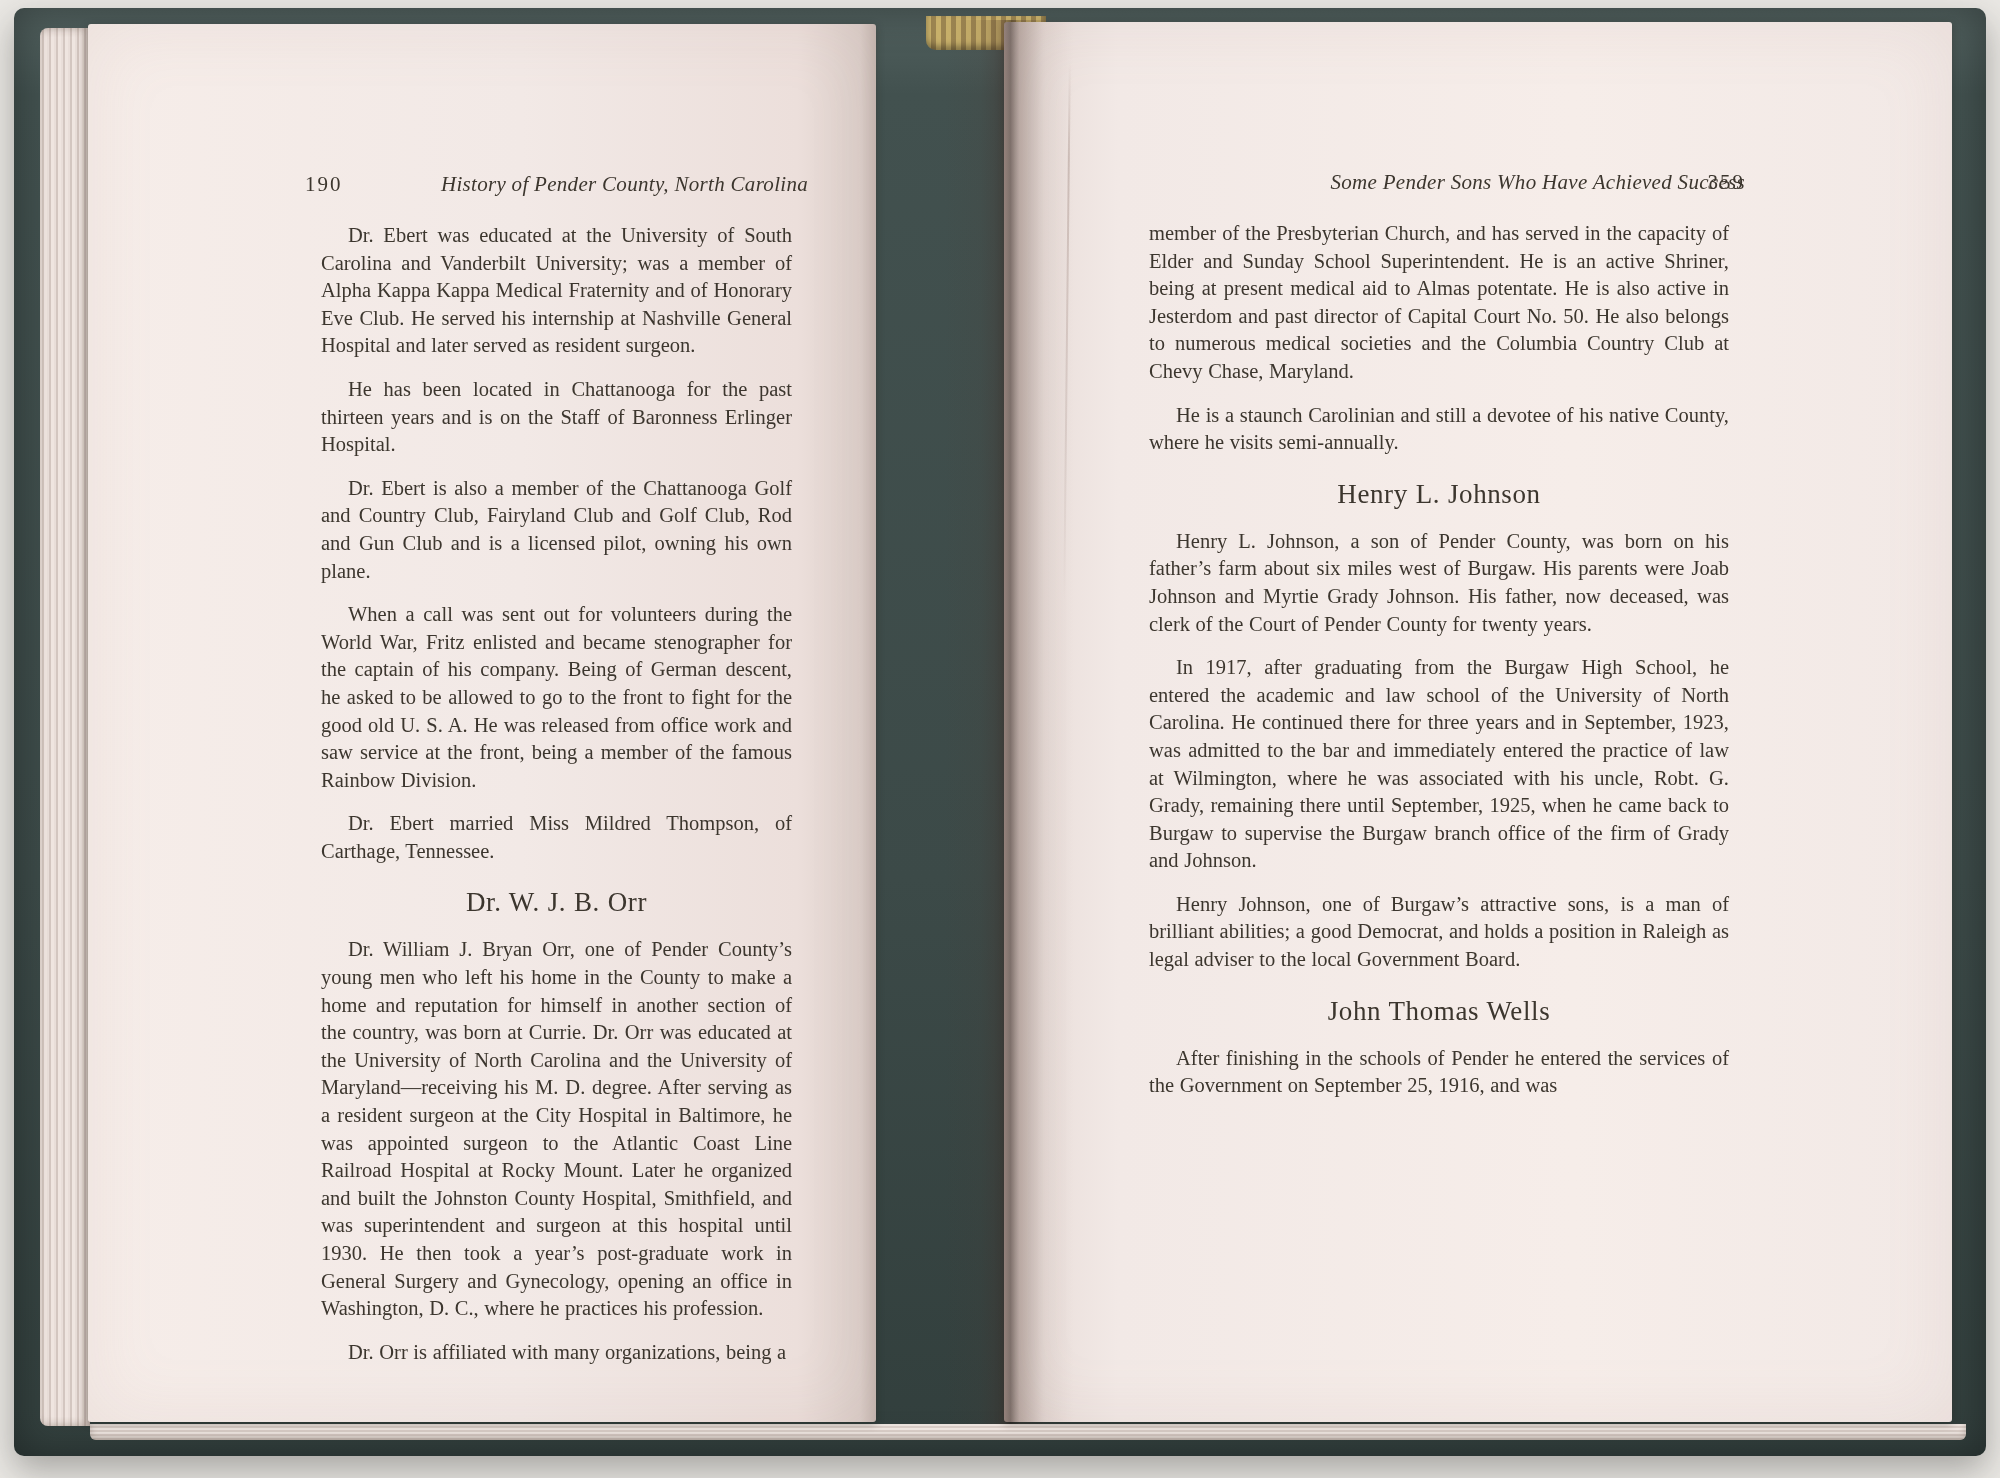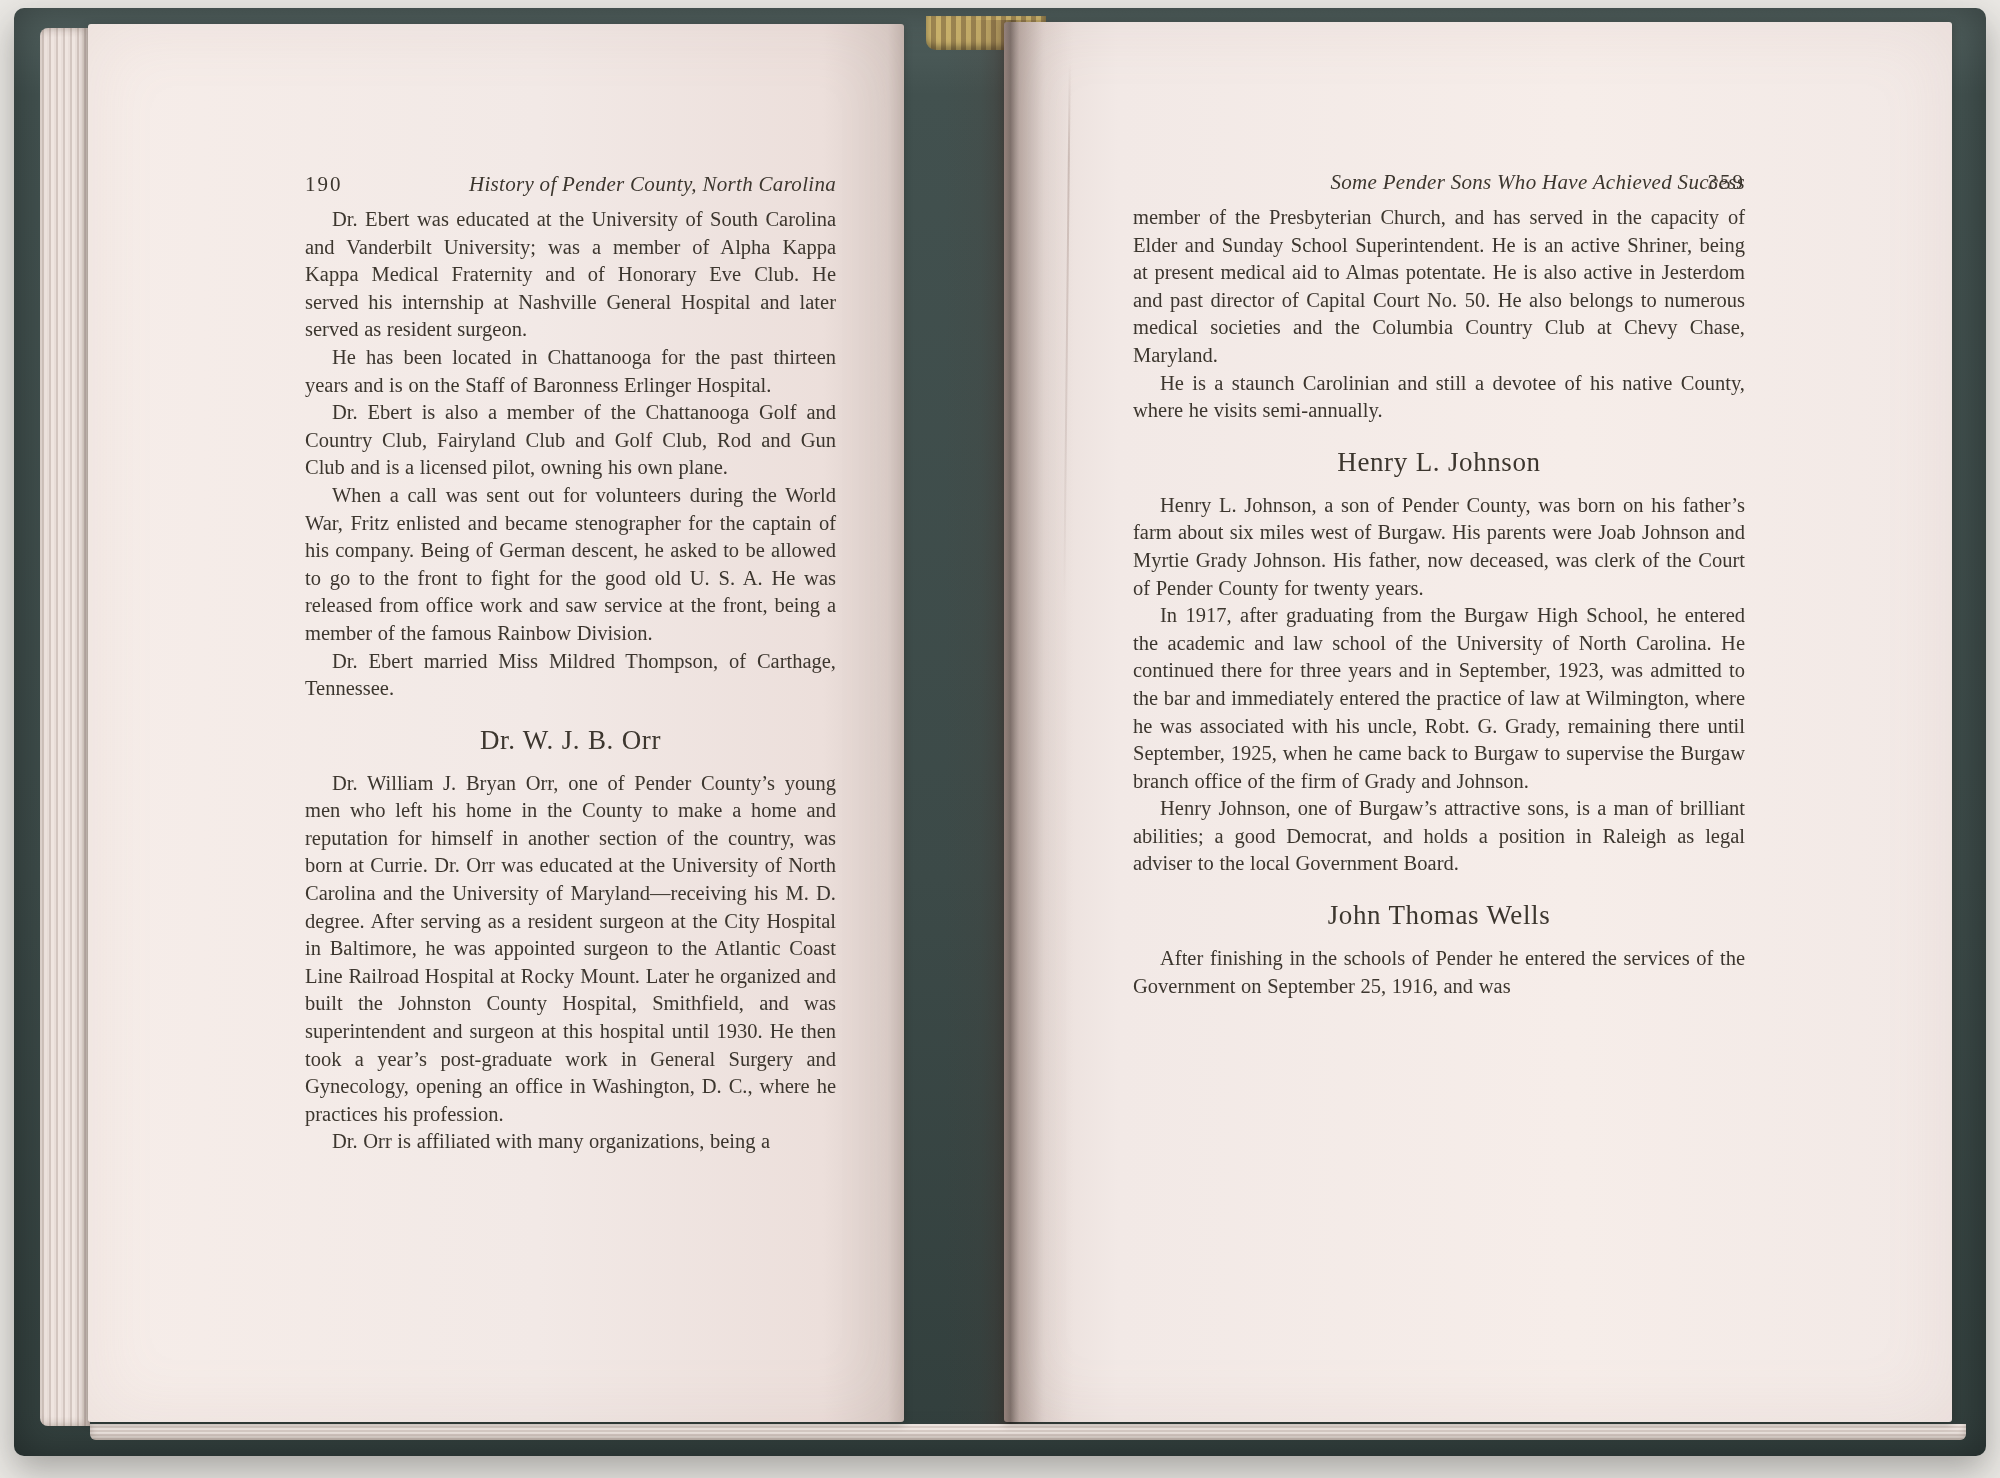--- a/index.html
+++ b/index.html
@@ -80,21 +80,20 @@
     left: 74px;
     top: 16px;
     width: 788px;
     height: 1398px;
     background: linear-gradient(90deg,
       #f6ede9 0%,
       var(--page, #f2e9e6) 55%,
       #ecdfdb 90%,
       #dbcec9 98%,
       #c5b7b1 100%);
-    padding-left: 28px;
   }
   .right-page {
     left: 990px;
     top: 14px;
     width: 948px;
     height: 1400px;
     background: linear-gradient(90deg,
       #b9aaa4 0%,
       #d9ccc6 1.2%,
       #eadfdb 4%,
@@ -163,21 +162,21 @@
     top: 182px;
     font-size: 20.5px;
     line-height: 27.6px;
     text-align: justify;
     hyphens: auto;
     -webkit-hyphens: auto;
     word-spacing: 0.5px;
   }
   .left-page .text-col  { left: 217px; right: 68px; }
   .right-page .text-col { left: 129px; right: 207px; }
-  .text-col p { margin: 0; }
+  .text-col p { margin: 16px; }
   p.para { text-indent: 27px; }
   p.para_cont { text-indent: 0; }
   h2.heading {
     margin: 19px 0 12px;
     font-weight: normal;
     font-size: 27px;
     line-height: 36px;
     text-align: center;
     letter-spacing: 0.6px;
   }

